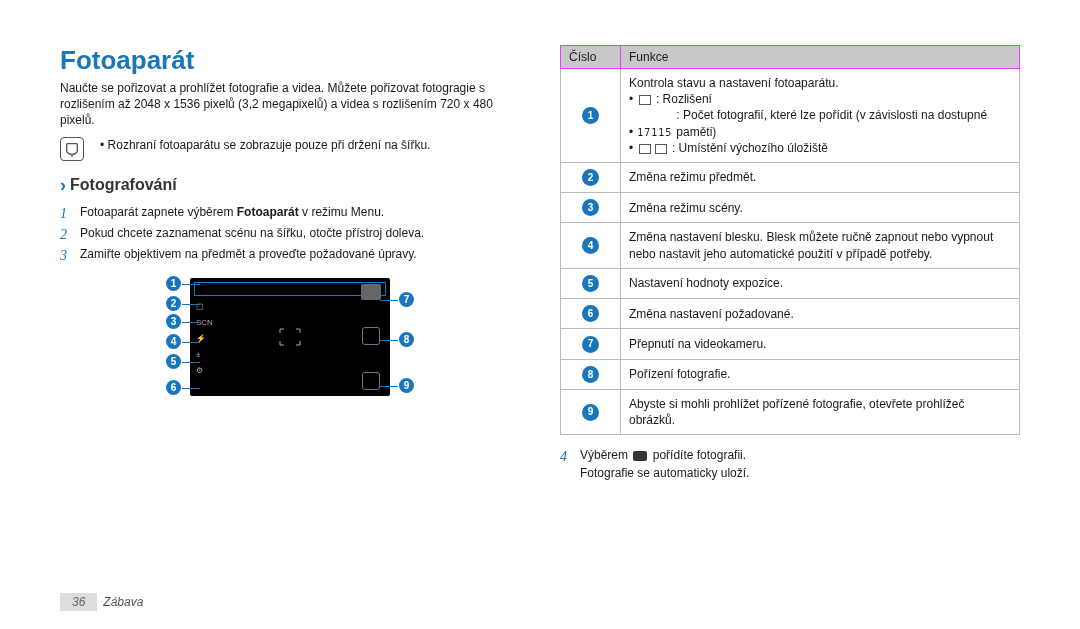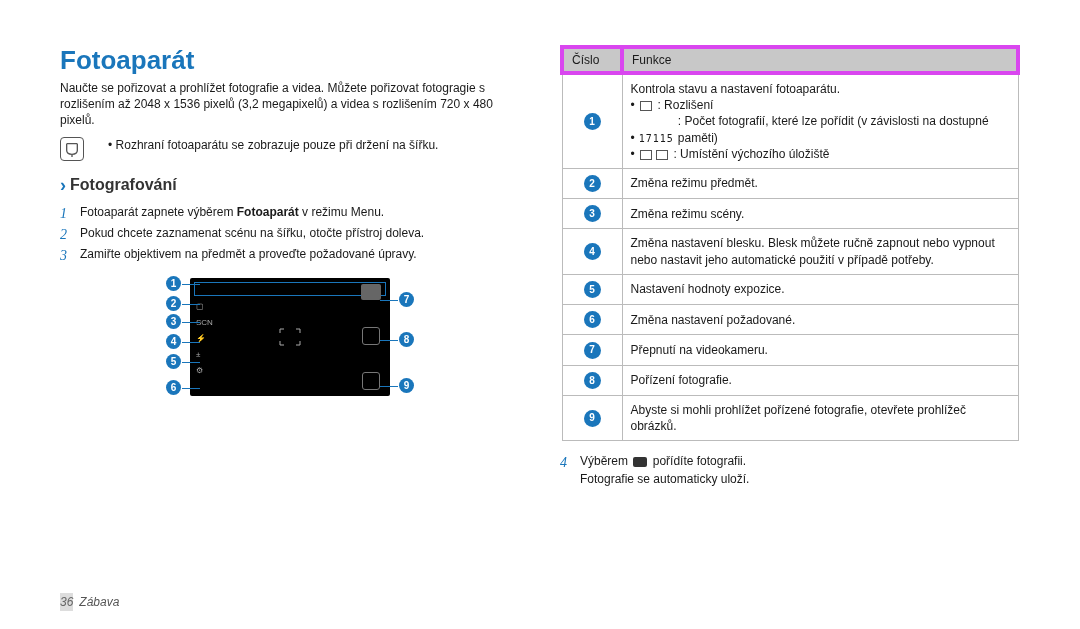--- a/index.html
+++ b/index.html
@@ -21,21 +21,21 @@
     color: #1a76bb;
     font-size: 26px;
     font-weight: bold;
     margin-bottom: 4px;
   }
   .intro { line-height: 1.35; }
 
   .note-block {
     display: flex;
     align-items: flex-start;
-    gap: 24px;
+    gap: 16px;
     margin: 8px 0 14px 0;
     text-align: right;
   }
   .note-icon {
     width: 24px; height: 24px;
     border: 1.5px solid #555; border-radius: 4px;
     display:flex; align-items:center; justify-content:center;
     flex-shrink:0;
   }
   .note-icon svg { width: 16px; height: 16px; }
@@ -100,21 +100,21 @@
   }
   .lead {
     position:absolute; background:#1a76bb; height:1px;
   }
 
   
   table.func {
     width: 100%; border-collapse: collapse; font-size:12px;
   }
   table.func th {
-    background: #c8c8c8; border:4px solid #d946ef;
+    background: #c8c8c8; border:1px solid #d946ef;
     text-align:left; padding:4px 8px; font-weight:normal;
   }
   table.func td {
     border:1px solid #bbb; padding:6px 8px; vertical-align:middle; line-height:1.35;
   }
   table.func td.numcell { text-align:center; width:60px; }
   .circ {
     width:17px; height:17px; border-radius:50%; background:#1a76bb;
     color:#fff; font-size:10px; display:inline-flex;
     align-items:center; justify-content:center; font-weight:bold;
@@ -131,21 +131,21 @@
   .small-icon.cam {
     width:14px; height:10px; background:#333; border:none; border-radius:2px;
   }
 
   .step4 { margin-top:12px; padding-left:20px; position:relative; line-height:1.45;}
   .footer {
     position:absolute; bottom:18px; left:60px;
     font-style:italic; color:#555; font-size:12px;
     display:flex; gap:6px; align-items:center;
   }
-  .footer .pg { background:#ddd; padding:2px 0; font-style:italic; color:#666;}
+  .footer .pg { background:#ddd; padding:2px 12px; font-style:italic; color:#666;}
 </style>
 </head>
 <body>
 
 <div class="column col-left">
   <h1>Fotoaparát</h1>
   <p class="intro">Naučte se pořizovat a prohlížet fotografie a videa. Můžete pořizovat fotogragie s rozlišením až 2048 x 1536 pixelů (3,2 megapixelů) a videa s rozlišením 720 x 480 pixelů.</p>
 
   <div class="note-block">
     <div class="note-icon">

